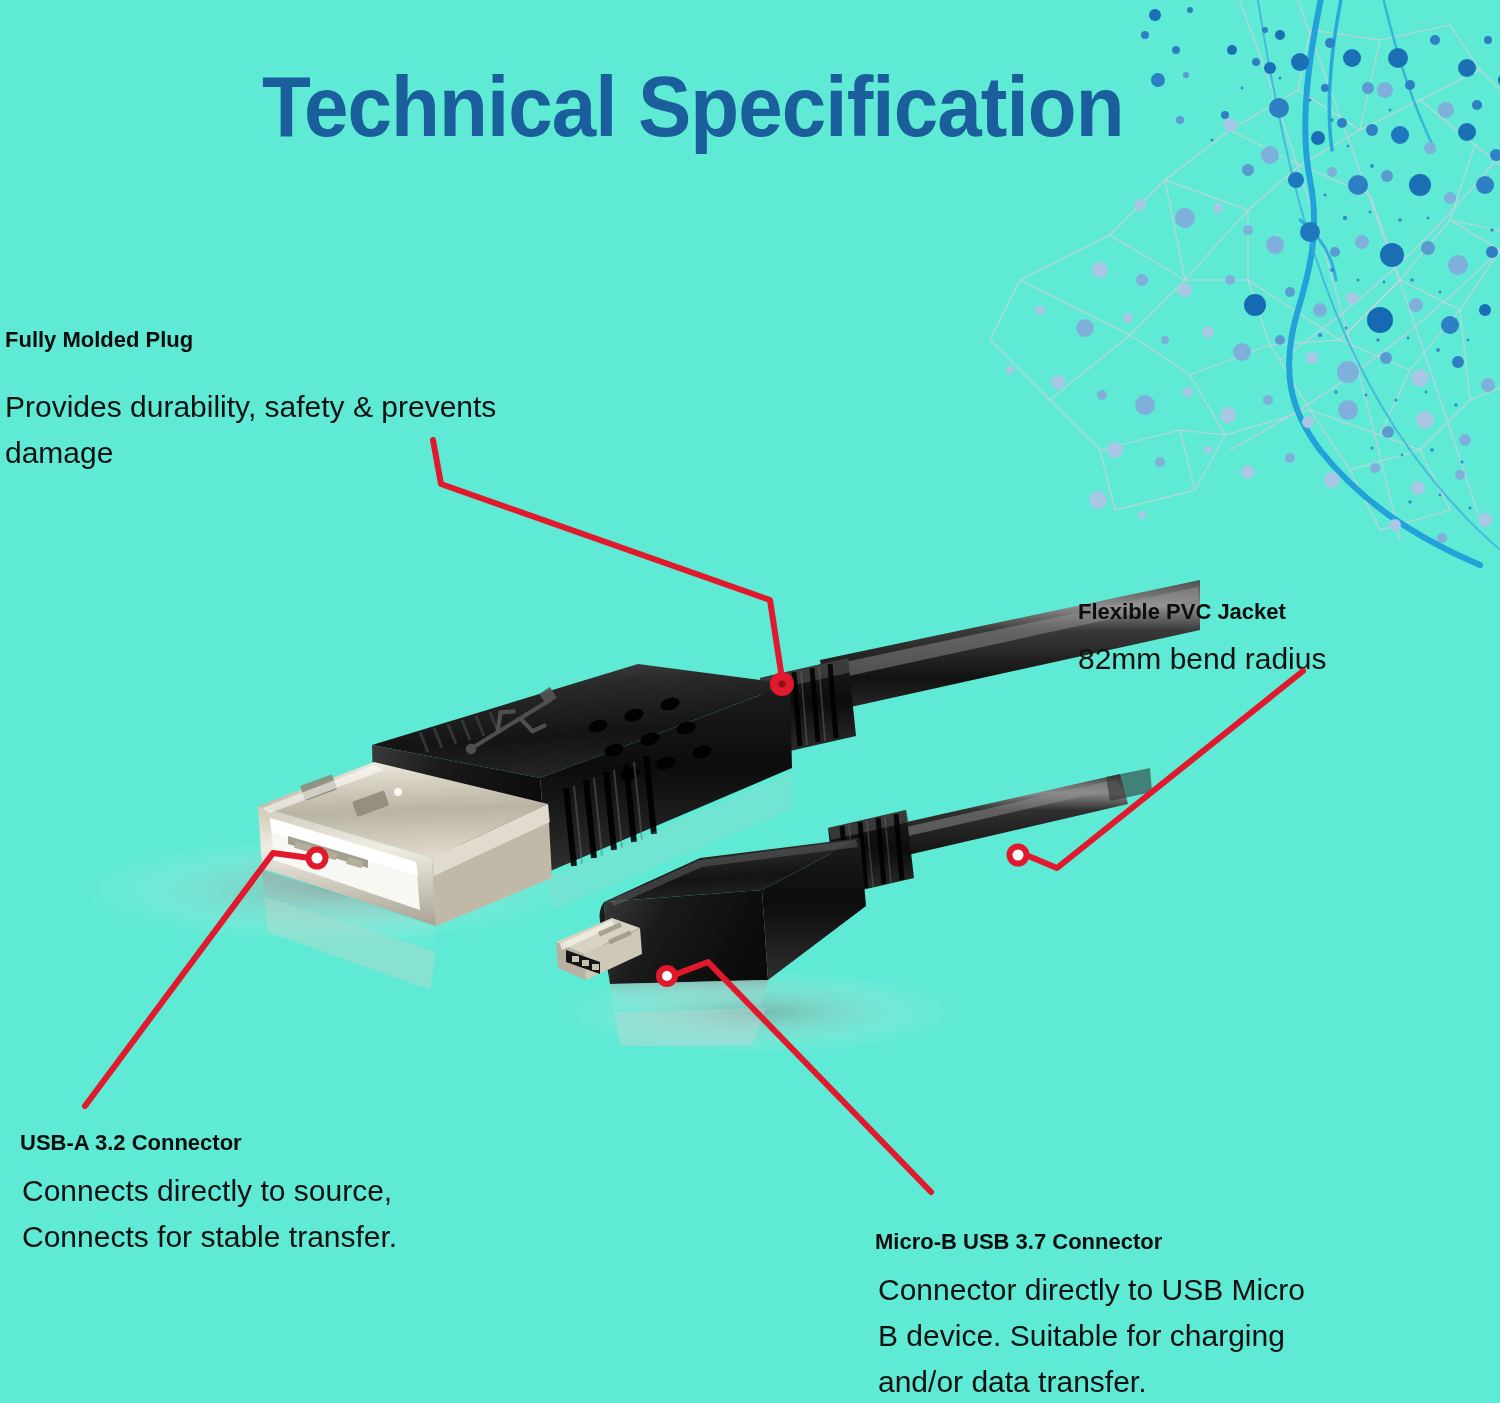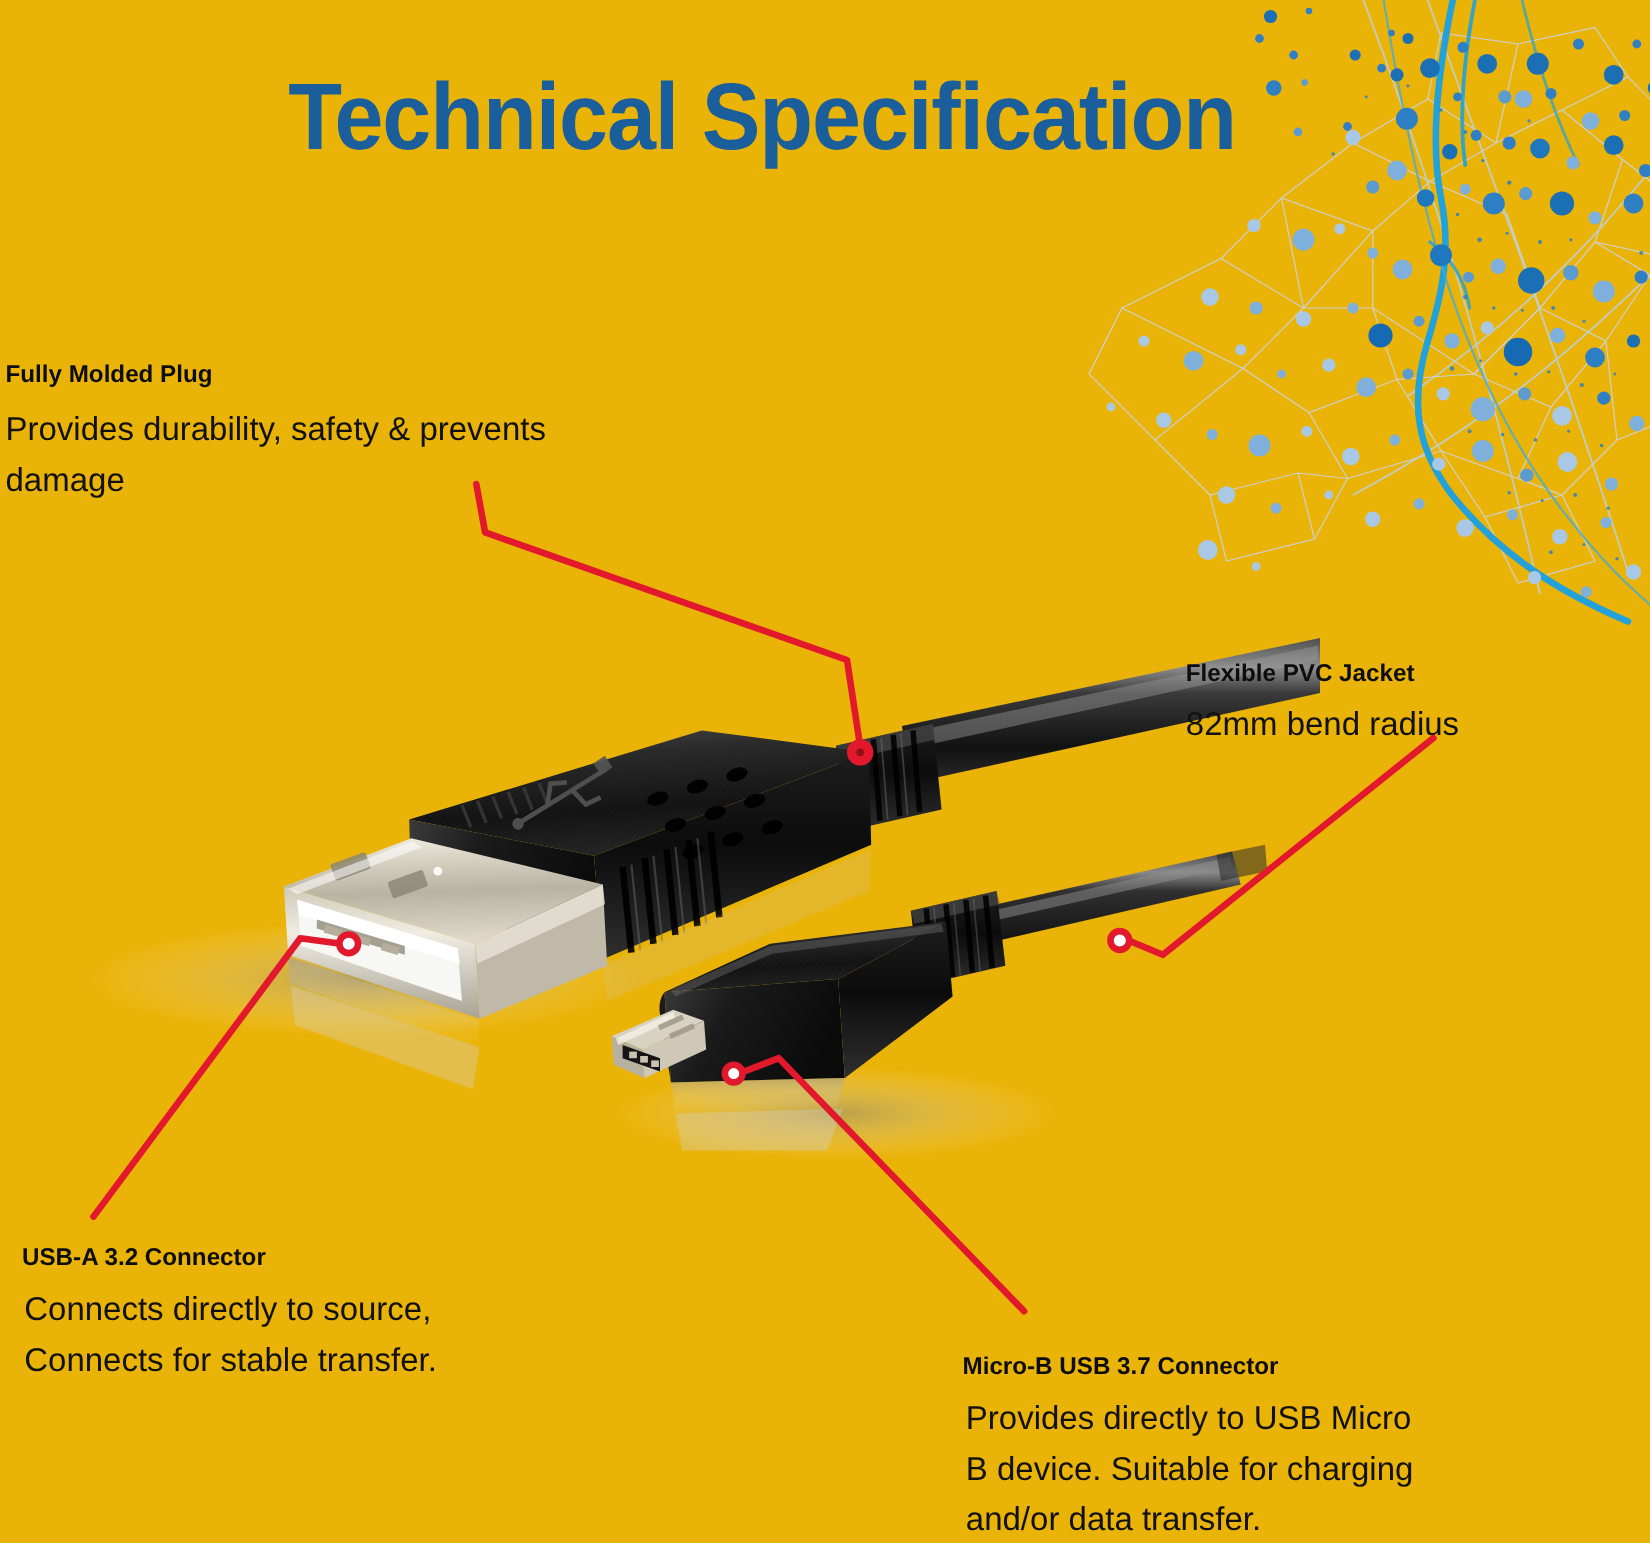--- a/index.html
+++ b/index.html
@@ -8,21 +8,21 @@
     background: #ffffff;
   }
   body {
     font-family: "Liberation Sans", sans-serif;
     -webkit-font-smoothing: antialiased;
   }
   #page {
     position: relative;
     width: 1500px;
     height: 1403px;
-    background: #eab308;
+    background: #5eead4;
     overflow: hidden;
   }
 
   
   #title {
     position: absolute;
     left: 262px;
     top: 58px;
     width: 950px;
     font-size: 86px;
@@ -58,21 +58,21 @@
   }
   .callout .body {
     font-size: 30px;
     line-height: 46px;
     font-weight: normal;
     color: #111111;
   }
   .callout .body div { white-space: nowrap; }
 
   #callout-molded      { left: 5px;   top: 320px;  width: 600px; }
-  #callout-molded .body{ margin-top: 8px; }
+  #callout-molded .body{ margin-top: 24px; }
   #callout-pvc         { left: 1078px; top: 576px; width: 420px; margin-top: 16px; }
   #callout-pvc .body   { margin-top: 4px; }
   #callout-usba        { left: 20px;  top: 1123px; width: 520px; }
   #callout-usba .body  { margin-top: 5px; margin-left: 2px; }
   #callout-microb      { left: 875px; top: 1222px; width: 620px; }
   #callout-microb .body{ margin-top: 5px; margin-left: 3px; }
 
   
   #photo {
     position: absolute;
@@ -577,19 +577,19 @@
     <div class="head">USB-A 3.2 Connector</div>
     <div class="body">
       <div>Connects directly to source,</div>
       <div>Connects for stable transfer.</div>
     </div>
   </div>
 
   <div class="callout" id="callout-microb">
     <div class="head">Micro-B USB 3.7 Connector</div>
     <div class="body">
-      <div>Provides directly to USB Micro</div>
+      <div>Connector directly to USB Micro</div>
       <div>B device. Suitable for charging</div>
       <div>and/or data transfer.</div>
     </div>
   </div>
 
 </div>
 
 </body></html>

